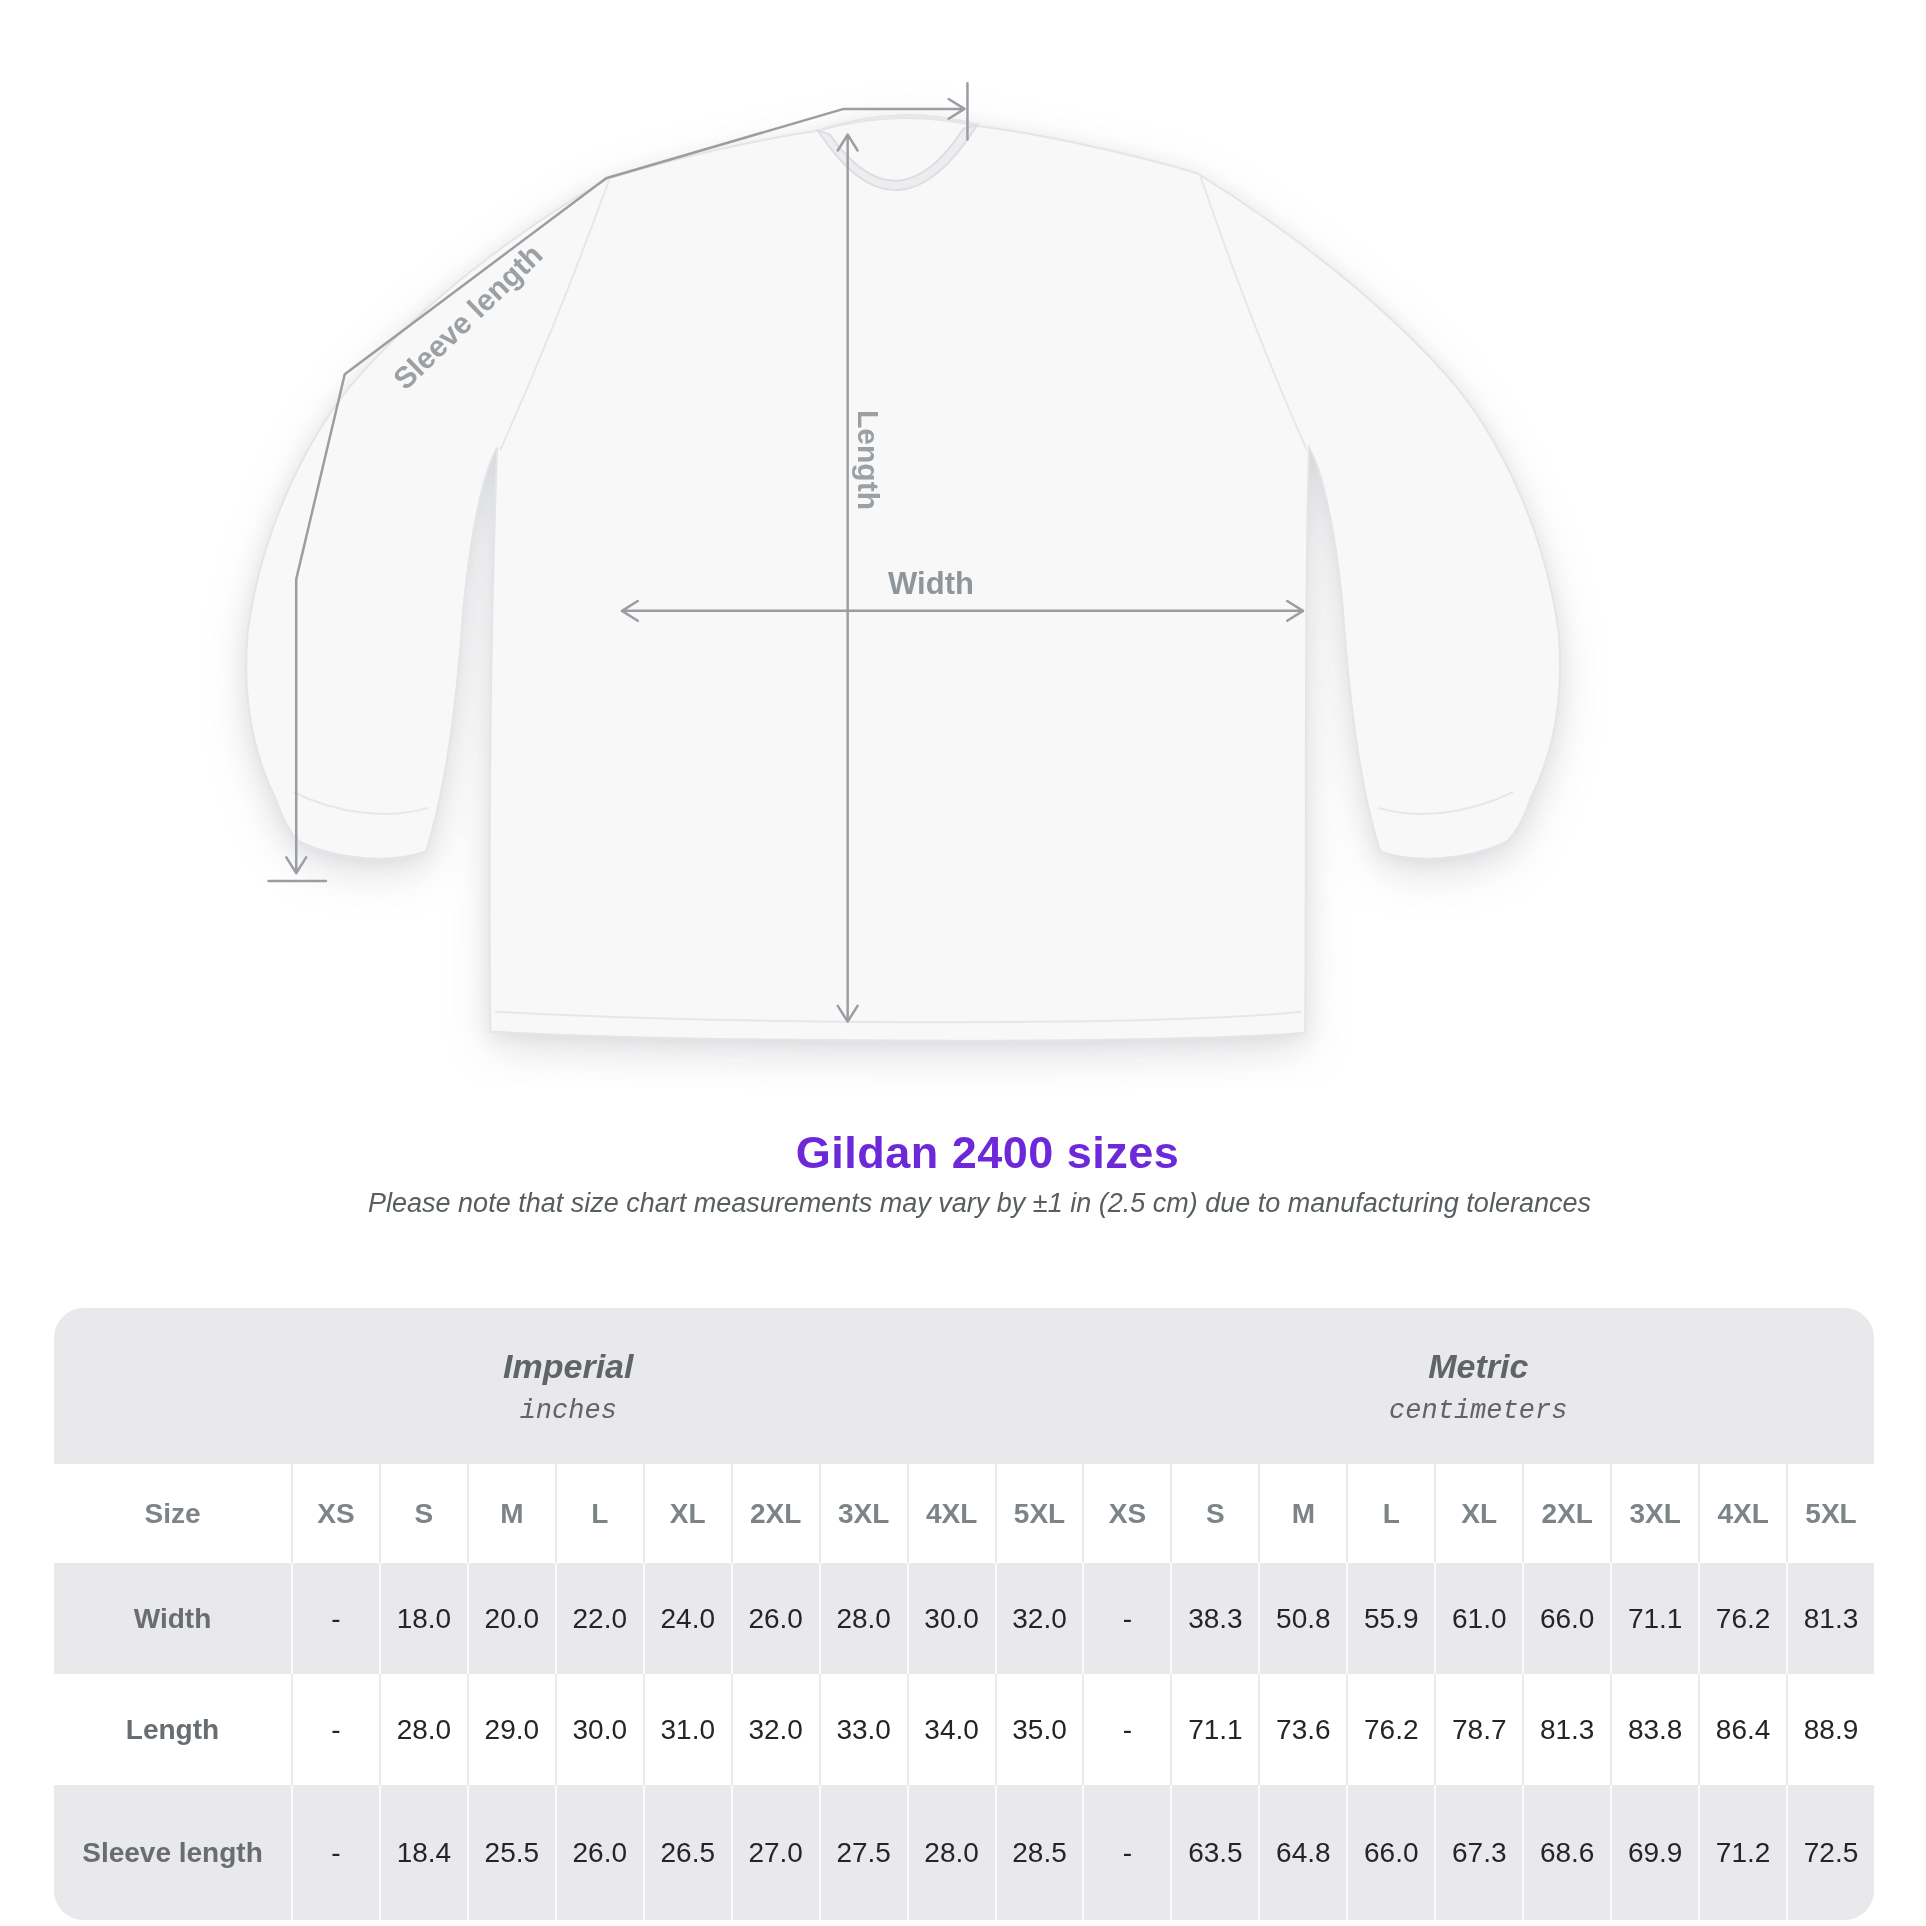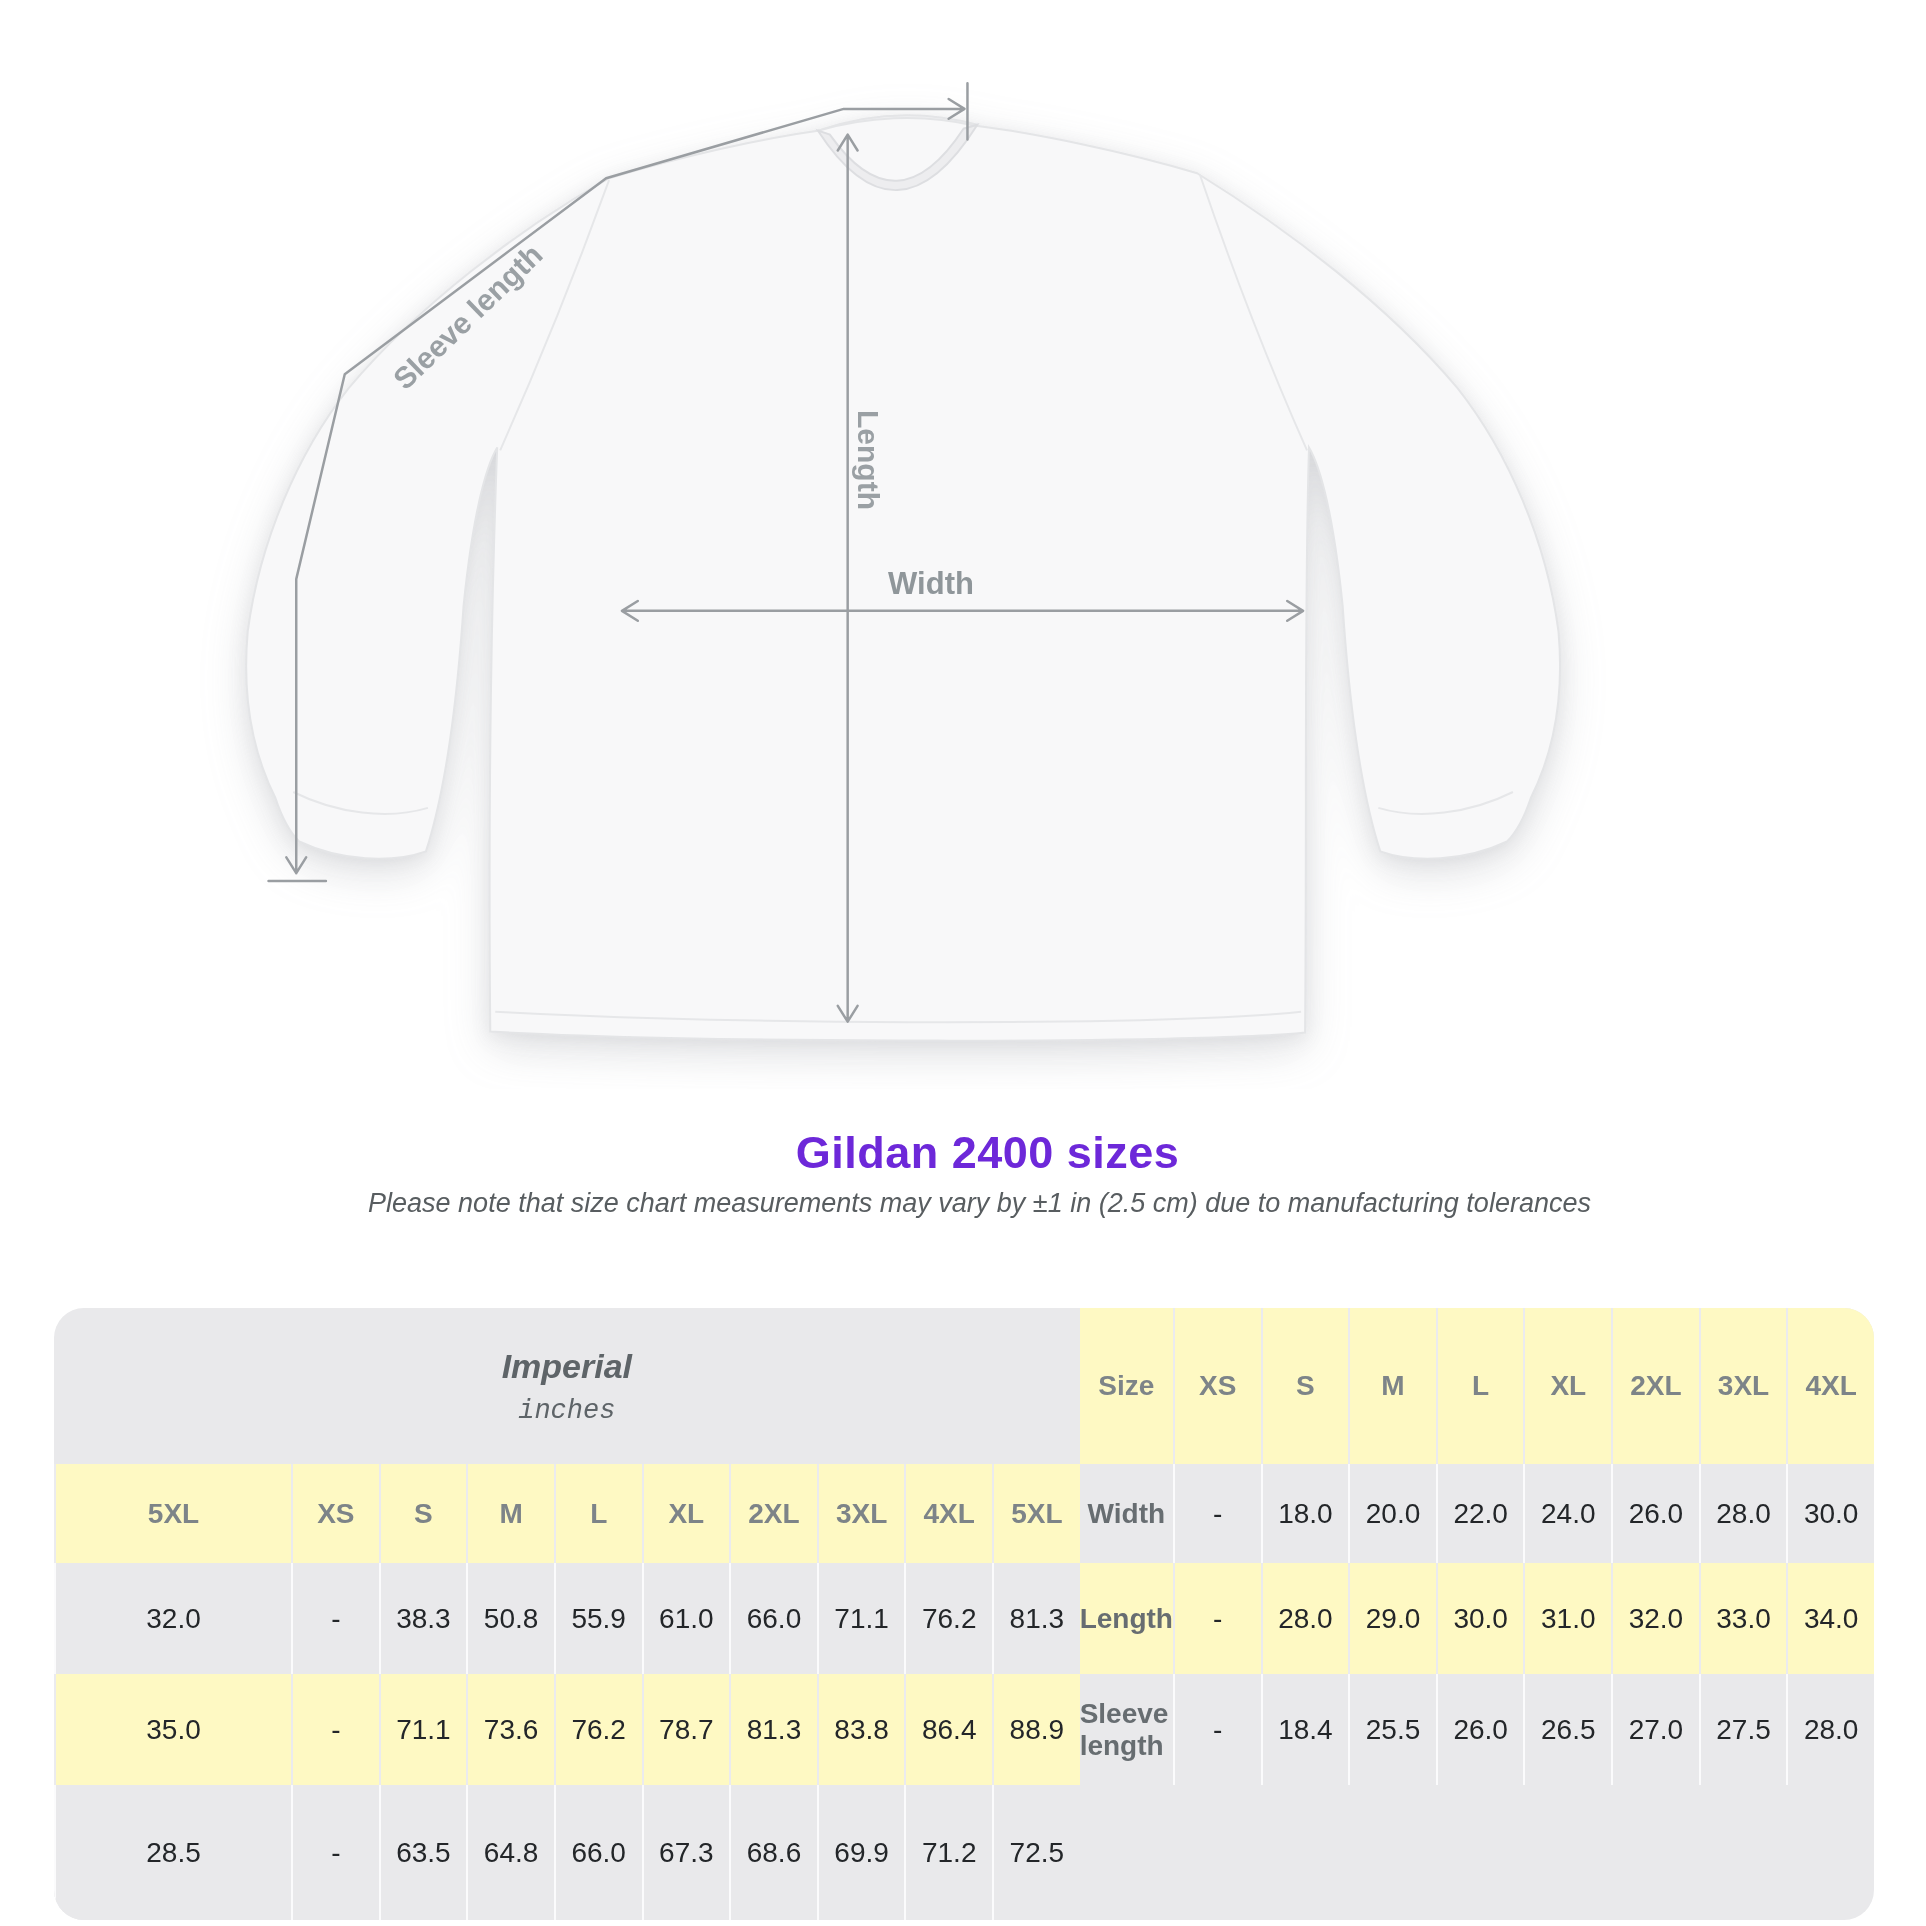--- a/index.html
+++ b/index.html
@@ -27,21 +27,21 @@
                display:grid;grid-template-columns:237px repeat(18,1fr);
                grid-template-rows:156px 99px 111px 111px auto;}
   .cell{display:flex;align-items:center;justify-content:center;
         font-size:28px;color:#232629;}
   .unit{display:flex;flex-direction:column;align-items:center;justify-content:center;
         gap:10px;color:#5e6468;}
   .unit-imp{grid-column:1/11;}
   .unit-met{grid-column:11/20;}
   .uname{font-size:34px;font-weight:bold;font-style:italic;}
   .usub{font-size:27px;font-style:italic;font-family:Liberation Mono, monospace;}
-  .rw{background:#fef9c3;border-left:2px solid #ebebee;}
+  .rw{background:#ffffff;border-left:2px solid #ebebee;}
   .rg{background:#e9e9eb;border-left:2px solid #fbfbfc;}
   .c0{border-left:none !important;}
   .head{font-weight:bold;color:#7d8488;}
   .lab{font-weight:bold;color:#676d71;}
 </style>
 </head>
 <body>
 
 <div class="page">
 
@@ -97,20 +97,24 @@
   </div>
 
   <div class="title">Gildan 2400 sizes</div>
   <div class="subtitle">Please note that size chart measurements may vary by ±1 in (2.5 cm) due to manufacturing tolerances</div>
 
   <div class="sizes-table">
 
     <div class="unit unit-imp">
       <div class="uname">Imperial</div>
       <div class="usub">inches</div>
+    </div>
+    <div class="unit unit-met">
+      <div class="uname">Metric</div>
+      <div class="usub">centimeters</div>
     </div>
 
     <div class="cell rw c0 head">Size</div>
     <div class="cell rw head">XS</div>
     <div class="cell rw head">S</div>
     <div class="cell rw head">M</div>
     <div class="cell rw head">L</div>
     <div class="cell rw head">XL</div>
     <div class="cell rw head">2XL</div>
     <div class="cell rw head">3XL</div>

